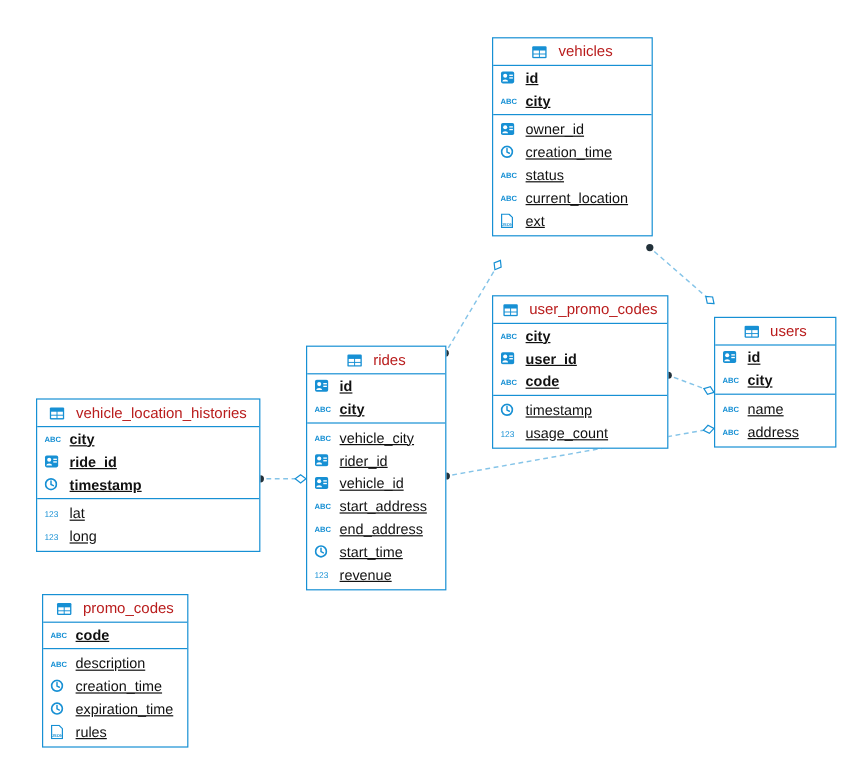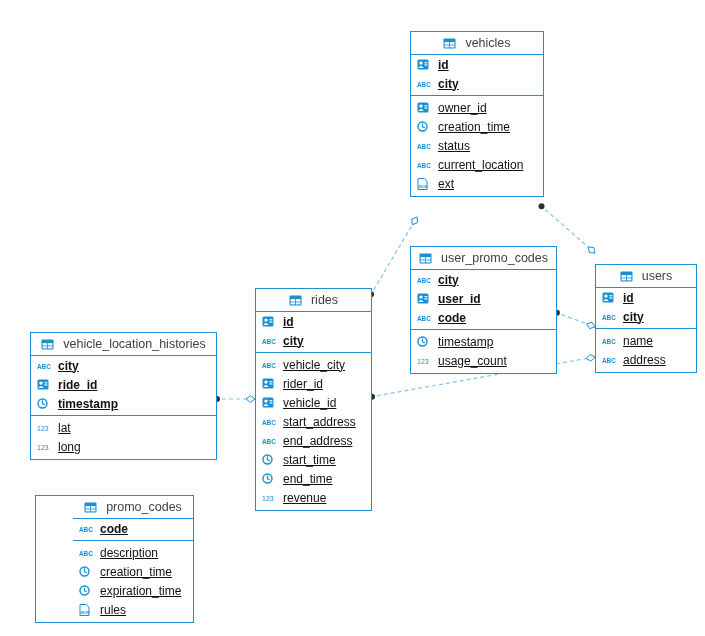--- a/index.html
+++ b/index.html
@@ -12,21 +12,21 @@
   .rel-layer{position:absolute;left:0;top:0;width:705px;height:636px;}
   #tables{position:absolute;left:0;top:0;right:0;bottom:0;}
   .table-node{
     position:absolute;background:#ffffff;
     border:1.5px solid var(--accent,#1790d4);
     color:#111111;padding-bottom:3px;
   }
   .table-header{
     display:flex;align-items:center;justify-content:center;gap:5px;
     height:22px;border-bottom:1.5px solid var(--accent,#1790d4);
-    font-size:12.5px;color:#404040;
+    font-size:12.5px;color:#b91c1c;
   }
   .col-row{display:flex;align-items:center;gap:4px;height:19px;padding:0 6px;font-size:12px;text-decoration:underline;}
   .col-row.pk .col-name{font-weight:bold;}
   .col-icon{width:17px;display:flex;justify-content:flex-start;align-items:center;flex-shrink:0;}
   .col-name{white-space:nowrap;}
   .divider{border-top:1.5px solid var(--accent,#1790d4);margin:2px 0 2px 0;}
 </style>
 </head>
 <body>
 
@@ -337,29 +337,20 @@
           <span class="col-icon">
             <svg width="11" height="11" viewBox="0 0 11 11">
               <circle cx="5.5" cy="5.5" r="4.5" fill="none" stroke="#1790d4" stroke-width="1.4"></circle>
               <path d="M5.5 2.8 V5.7 L7.5 6.7" fill="none" stroke="#1790d4" stroke-width="1.2" stroke-linecap="round"></path>
             </svg>
           </span>
           <span class="col-name">start_time</span>
         </div>
         <div class="col-row">
           <span class="col-icon">
-            <svg width="11" height="11" viewBox="0 0 11 11">
-              <circle cx="5.5" cy="5.5" r="4.5" fill="none" stroke="#1790d4" stroke-width="1.4"></circle>
-              <path d="M5.5 2.8 V5.7 L7.5 6.7" fill="none" stroke="#1790d4" stroke-width="1.2" stroke-linecap="round"></path>
-            </svg>
-          </span>
-          <span class="col-name">end_time</span>
-        </div>
-        <div class="col-row">
-          <span class="col-icon">
             <svg width="15" height="9" viewBox="0 0 15 9">
               <text x="0" y="7.8" font-size="7" fill="#1790d4" font-family="Liberation Sans, sans-serif">123</text>
             </svg>
           </span>
           <span class="col-name">revenue</span>
         </div>
       </div>
       <div class="table-node" style="left: 30px; top: 332px; width: 185px;">
         <div class="table-header">
           <span class="col-icon">
@@ -413,21 +404,21 @@
         </div>
         <div class="col-row">
           <span class="col-icon">
             <svg width="15" height="9" viewBox="0 0 15 9">
               <text x="0" y="7.8" font-size="7" fill="#1790d4" font-family="Liberation Sans, sans-serif">123</text>
             </svg>
           </span>
           <span class="col-name">long</span>
         </div>
       </div>
-      <div class="table-node" style="left: 35px; top: 495px; width: 120px; padding-left: 37px;">
+      <div class="table-node" style="left: 35px; top: 495px; width: 120px;">
         <div class="table-header">
           <span class="col-icon">
             <svg width="13" height="11" viewBox="0 0 13 11">
               <rect x="0.5" y="0.5" width="12" height="10" rx="1" fill="#1790d4"></rect>
               <rect x="1.6" y="4.1" width="4.5" height="2.5" fill="#fff"></rect>
               <rect x="6.9" y="4.1" width="4.5" height="2.5" fill="#fff"></rect>
               <rect x="1.6" y="7.4" width="4.5" height="2" fill="#fff"></rect>
               <rect x="6.9" y="7.4" width="4.5" height="2" fill="#fff"></rect>
             </svg>
           </span>

